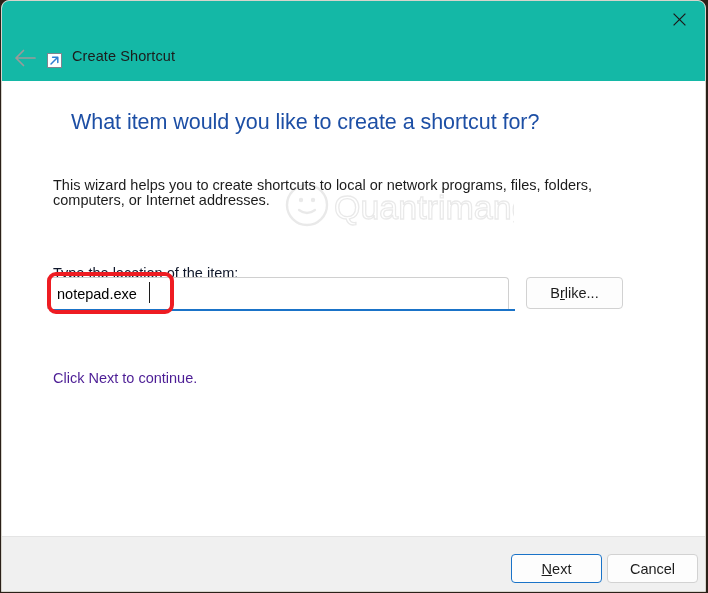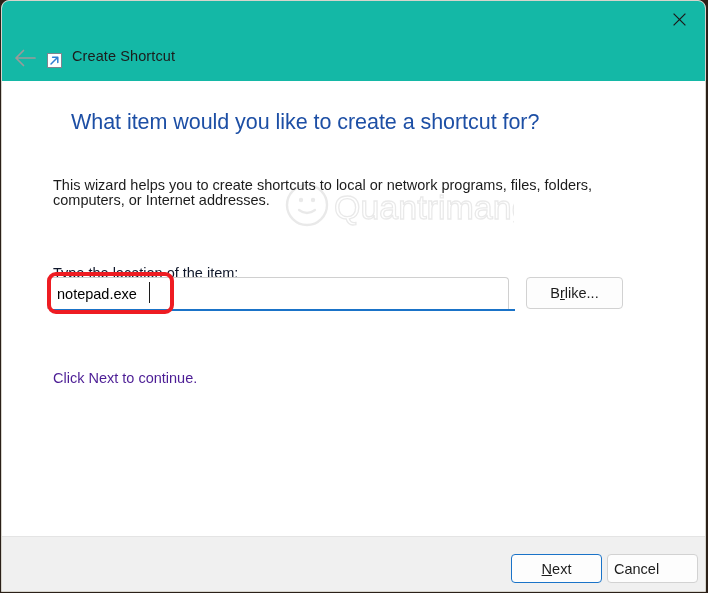--- a/index.html
+++ b/index.html
@@ -240,21 +240,21 @@
     box-sizing: border-box;
     background: #fdfdfd;
     border: 1px solid #d2d2d2;
     border-radius: 4px;
     font-family: "Liberation Sans", sans-serif;
     font-size: 14.5px;
     color: #1c1c1c;
     cursor: pointer;
     display: flex;
     align-items: center;
-    justify-content: flex-start;
+    justify-content: center;
   }
 
   .accel { text-decoration: underline; }
 </style>
 </head>
 <body>
 
 <div id="window">
 
   <div id="titlebar">

